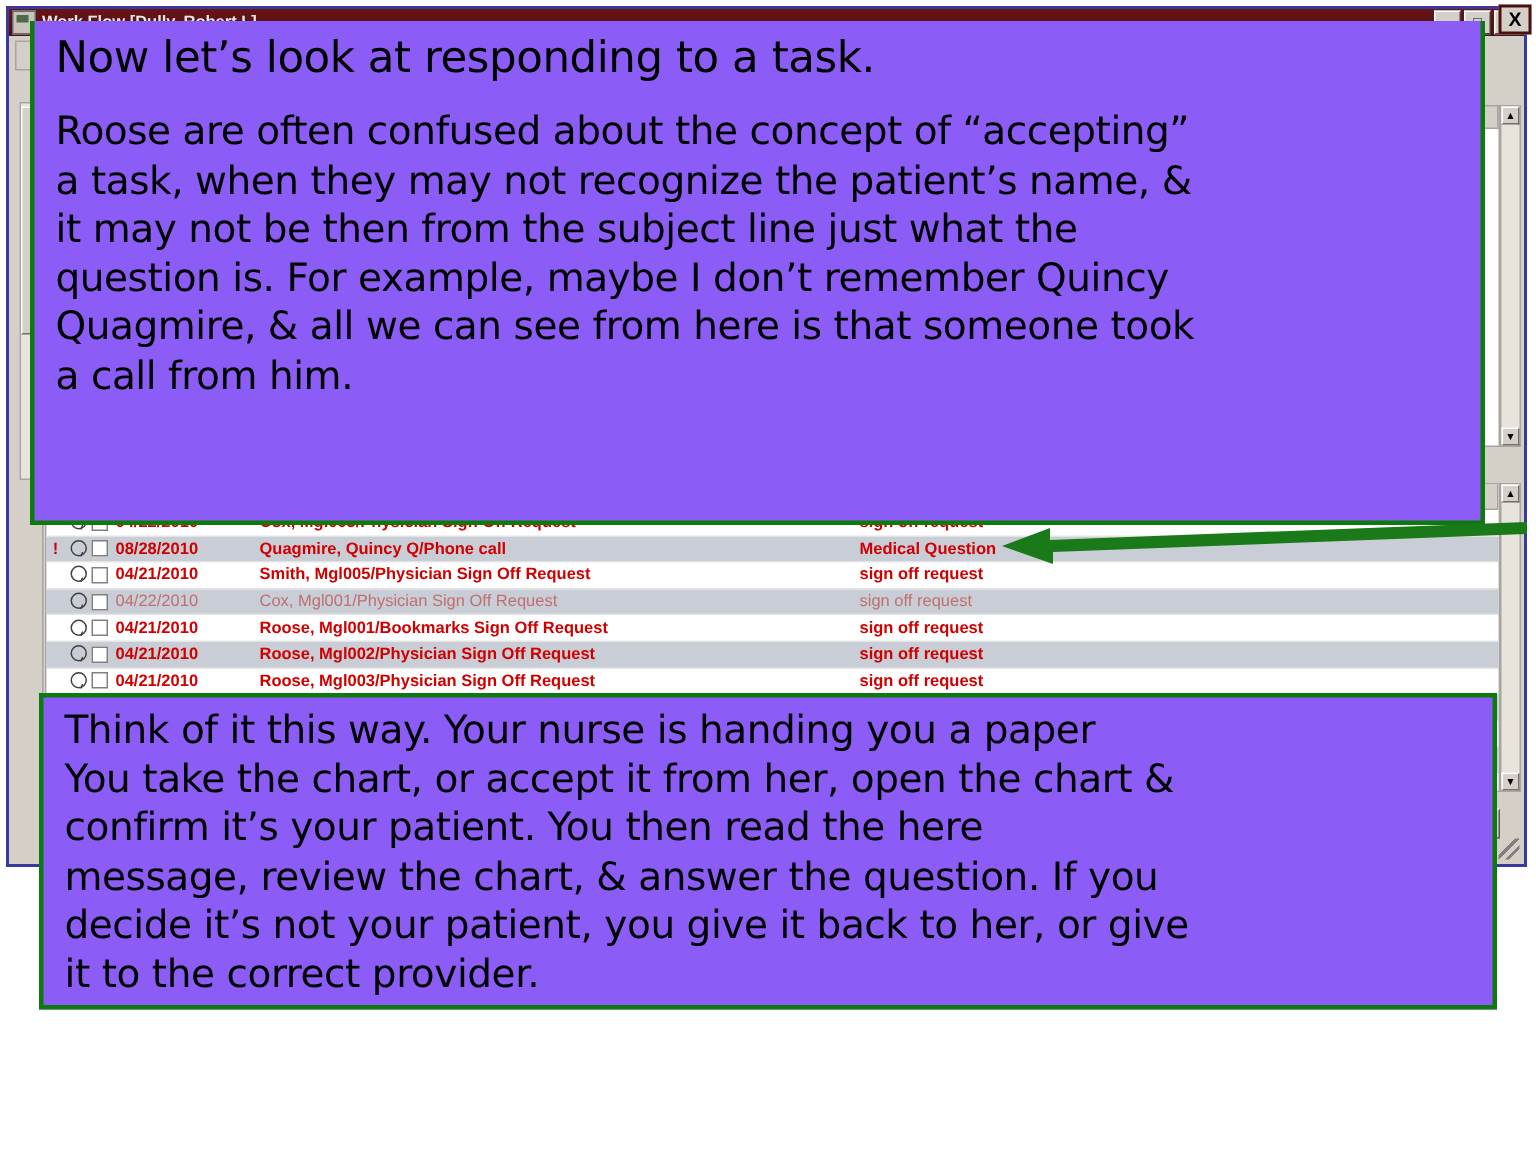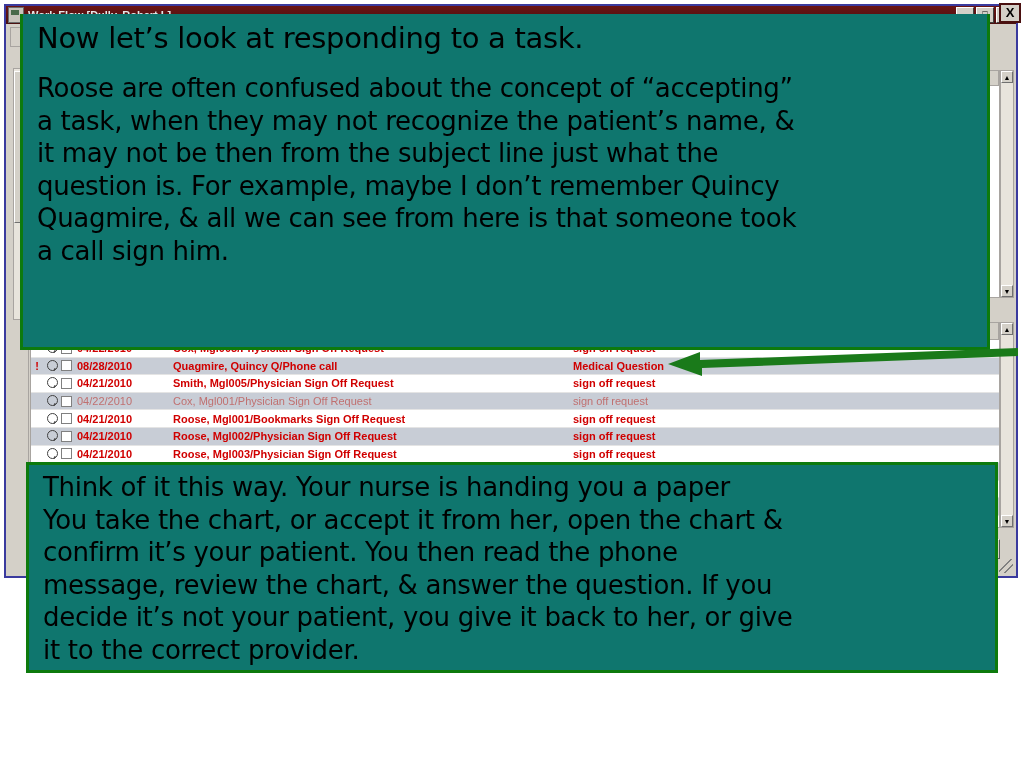--- a/index.html
+++ b/index.html
@@ -289,21 +289,21 @@
     font-size: 13px; font-weight: bold;
     text-align: center; line-height: 16px;
     color: #000;
     box-sizing: border-box;
     z-index: 60;
   }
 
   
   .green-box {
     position: absolute;
-    background: #0f766e;
+    background: #8b5cf6;
     border: 3px solid #0d7a0d;
     box-sizing: border-box;
     z-index: 40;
     padding: 6px 14px 8px 14px;
     color: #000000;
     font-family: "DejaVu Sans", sans-serif;
     font-size: 26px;
     line-height: 1.25;
     letter-spacing: -0.3px;
   }
@@ -555,31 +555,31 @@
   <div class="outer-close">X</div>
 
   <div class="green-box" id="overlay-top">
     <span class="ov-line" style="font-size:29px;">Now let’s look at responding to a task.</span>
     <span class="ov-gap"></span>
     <span class="ov-line">Roose are often confused about the concept of “accepting”</span>
     <span class="ov-line">a task, when they may not recognize the patient’s name, &amp;</span>
     <span class="ov-line">it may not be then from the subject line just what the</span>
     <span class="ov-line">question is.  For example, maybe I don’t remember Quincy</span>
     <span class="ov-line">Quagmire, &amp; all we can see from here is that someone took</span>
-    <span class="ov-line">a call sign him.</span>
+    <span class="ov-line">a call from him.</span>
   </div>
 
   <div class="arrow-wrap">
     <svg width="360" height="34" viewBox="0 0 360 34">
       <polygon points="358,4 40,16 40,8 8,20 42,32 42,24 358,12" fill="#1a7a1a"></polygon>
     </svg>
   </div>
 
   <div class="green-box" id="overlay-bottom">
     <span class="ov-line">Think of it this way.  Your nurse is handing you a paper</span>
     <span class="ov-line">You take the chart, or accept it from her, open the chart &amp;</span>
-    <span class="ov-line">confirm it’s your patient.  You then read the phone</span>
+    <span class="ov-line">confirm it’s your patient.  You then read the here</span>
     <span class="ov-line">message, review the chart, &amp; answer the question.  If you</span>
     <span class="ov-line">decide it’s not your patient, you give it back to her, or give</span>
     <span class="ov-line">it to the correct provider.</span>
   </div>
 
 </div>
 
 </body></html>

